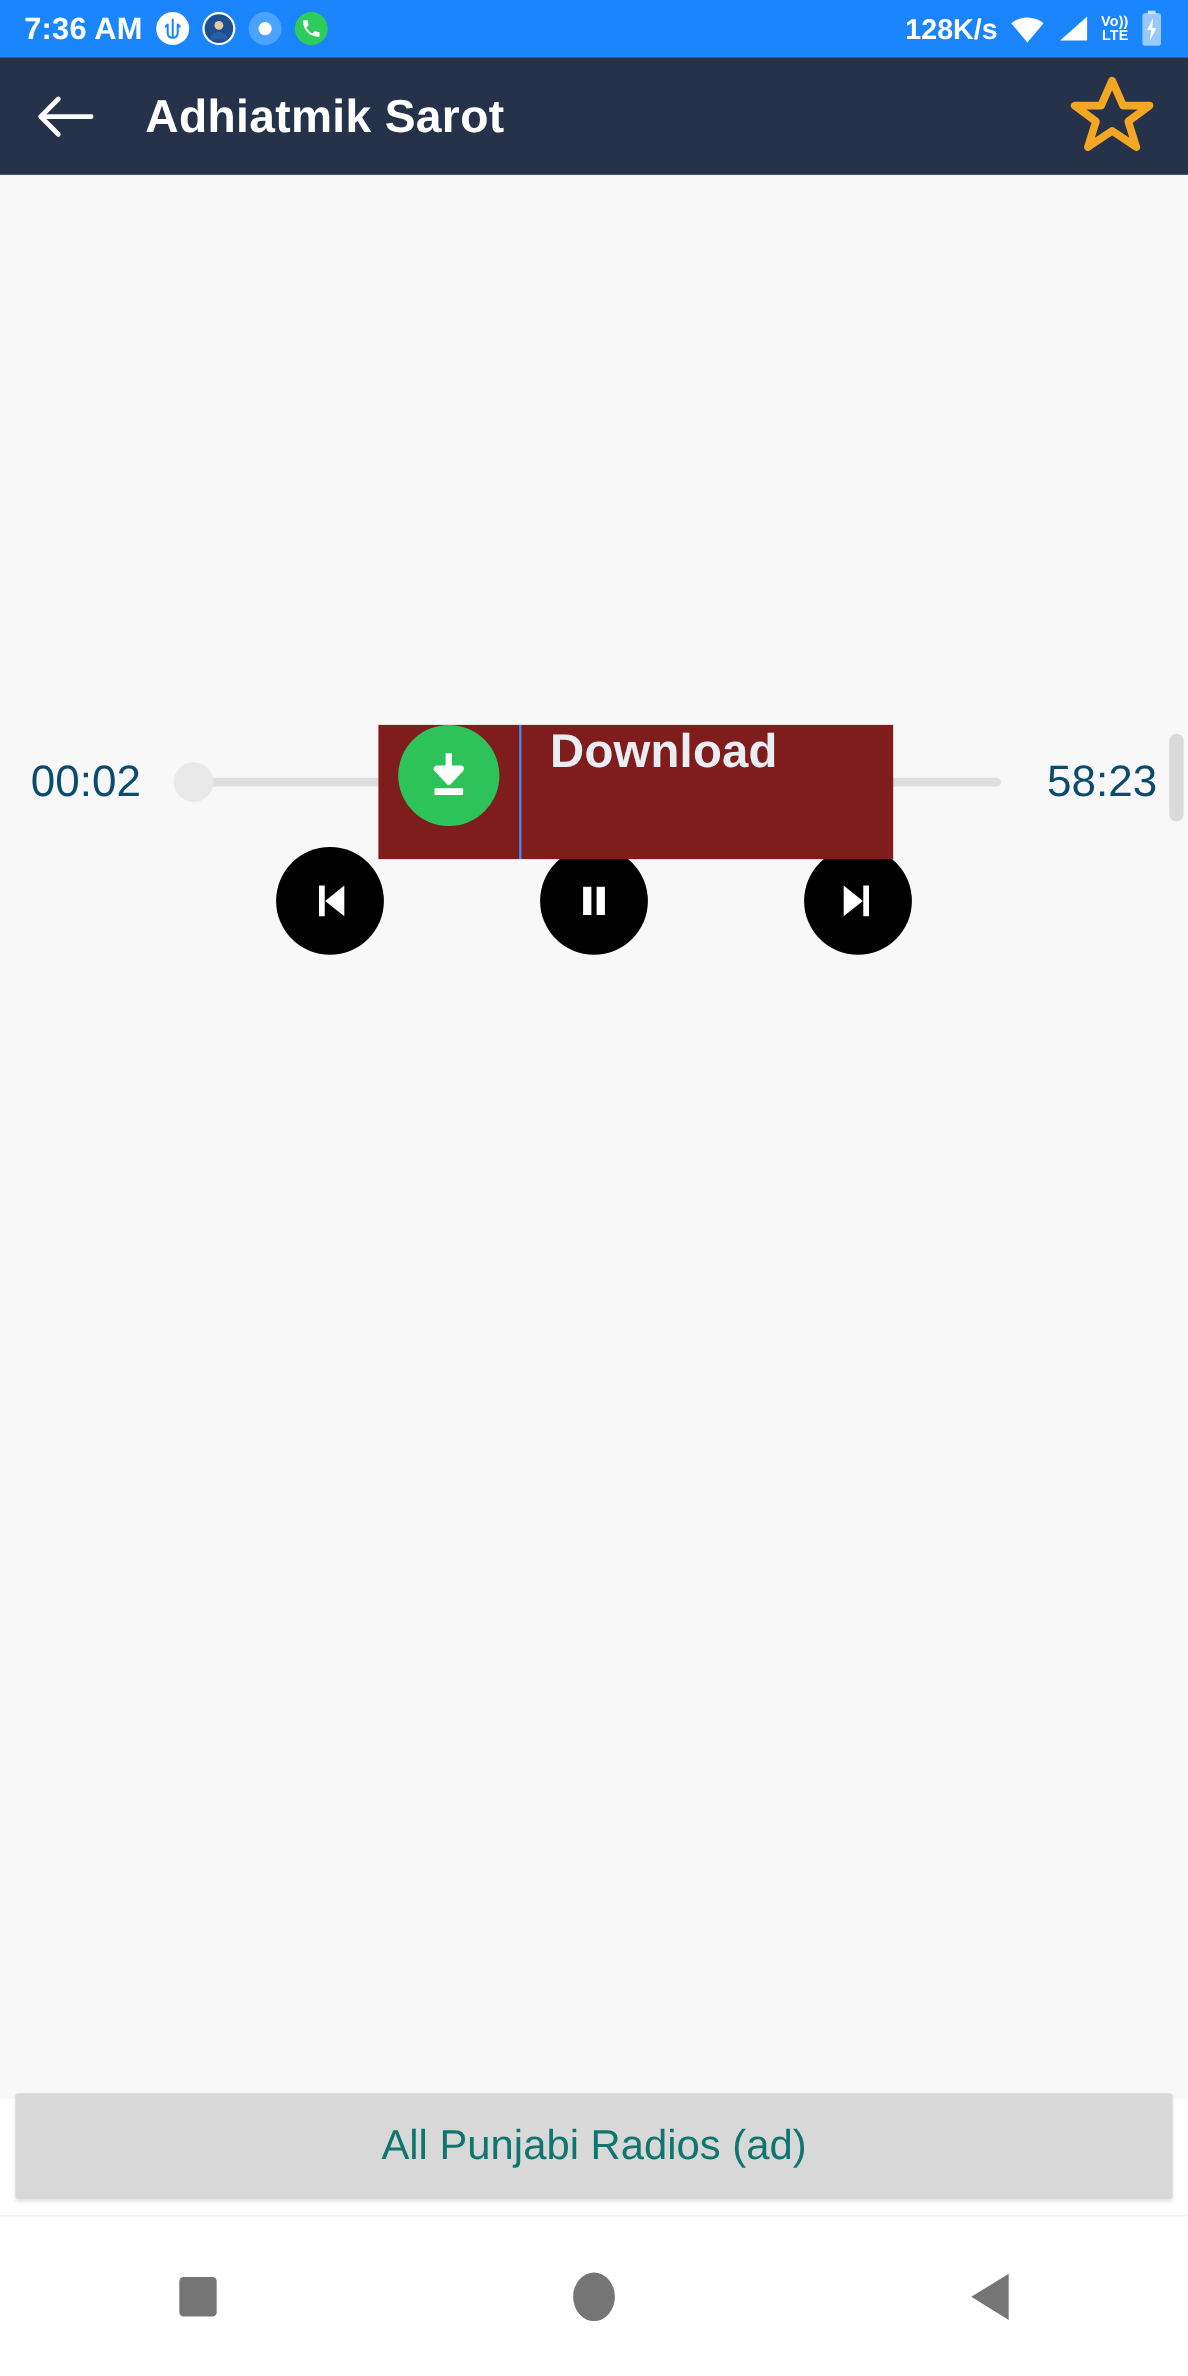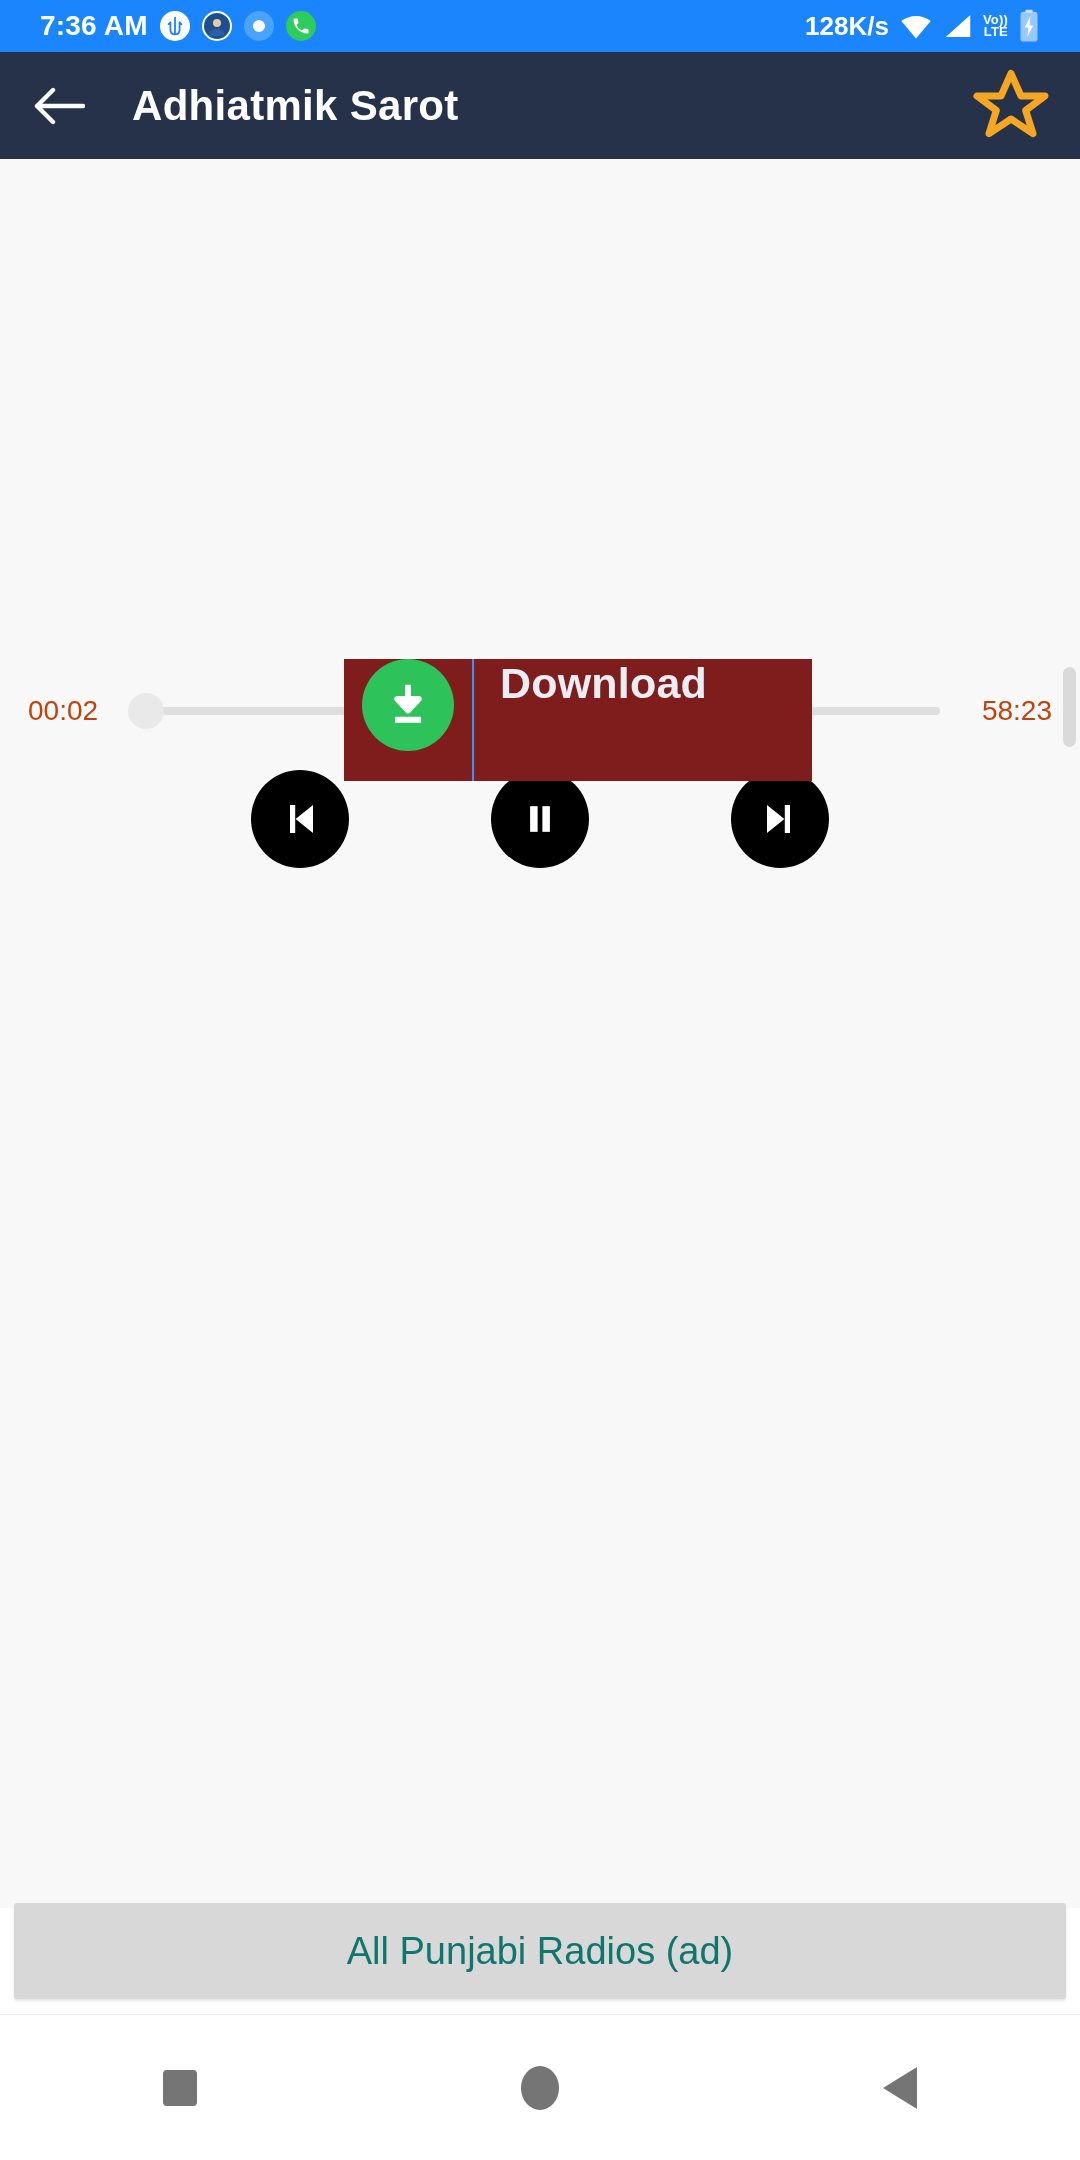--- a/index.html
+++ b/index.html
@@ -14,21 +14,21 @@
     width:1080px; height:2160px;
     background:#ffffff;
   }
 
   
   #status-bar {
     position:absolute; left:0; top:0;
     width:1080px; height:52px;
     background:#1a85fc;
     display:flex; align-items:center;
-    padding:0 40px;
+    padding:0 22px;
   }
   #status-left { display:flex; align-items:center; gap:12px; }
   #status-clock {
     color:#ffffff; font-size:28px; font-weight:bold;
     letter-spacing:0.2px; white-space:nowrap;
   }
   .notif-icon {
     width:30px; height:30px; border-radius:50%;
     display:flex; align-items:center; justify-content:center;
     flex:0 0 auto; overflow:hidden;
@@ -79,21 +79,21 @@
   }
 
   
   #seek-row {
     position:absolute; left:0; top:524px;
     width:1080px; height:56px;
     display:flex; align-items:center;
     padding:0 28px;
   }
   .time-label {
-    font-size:28px; color:#c2410c;
+    font-size:40px; color:#0c4a6e;
     font-family:"Liberation Sans", sans-serif;
     white-space:nowrap;
   }
   #seek-wrap {
     position:relative;
     flex:1 1 auto;
     height:56px;
     margin:0 30px;
     display:flex; align-items:center;
   }

